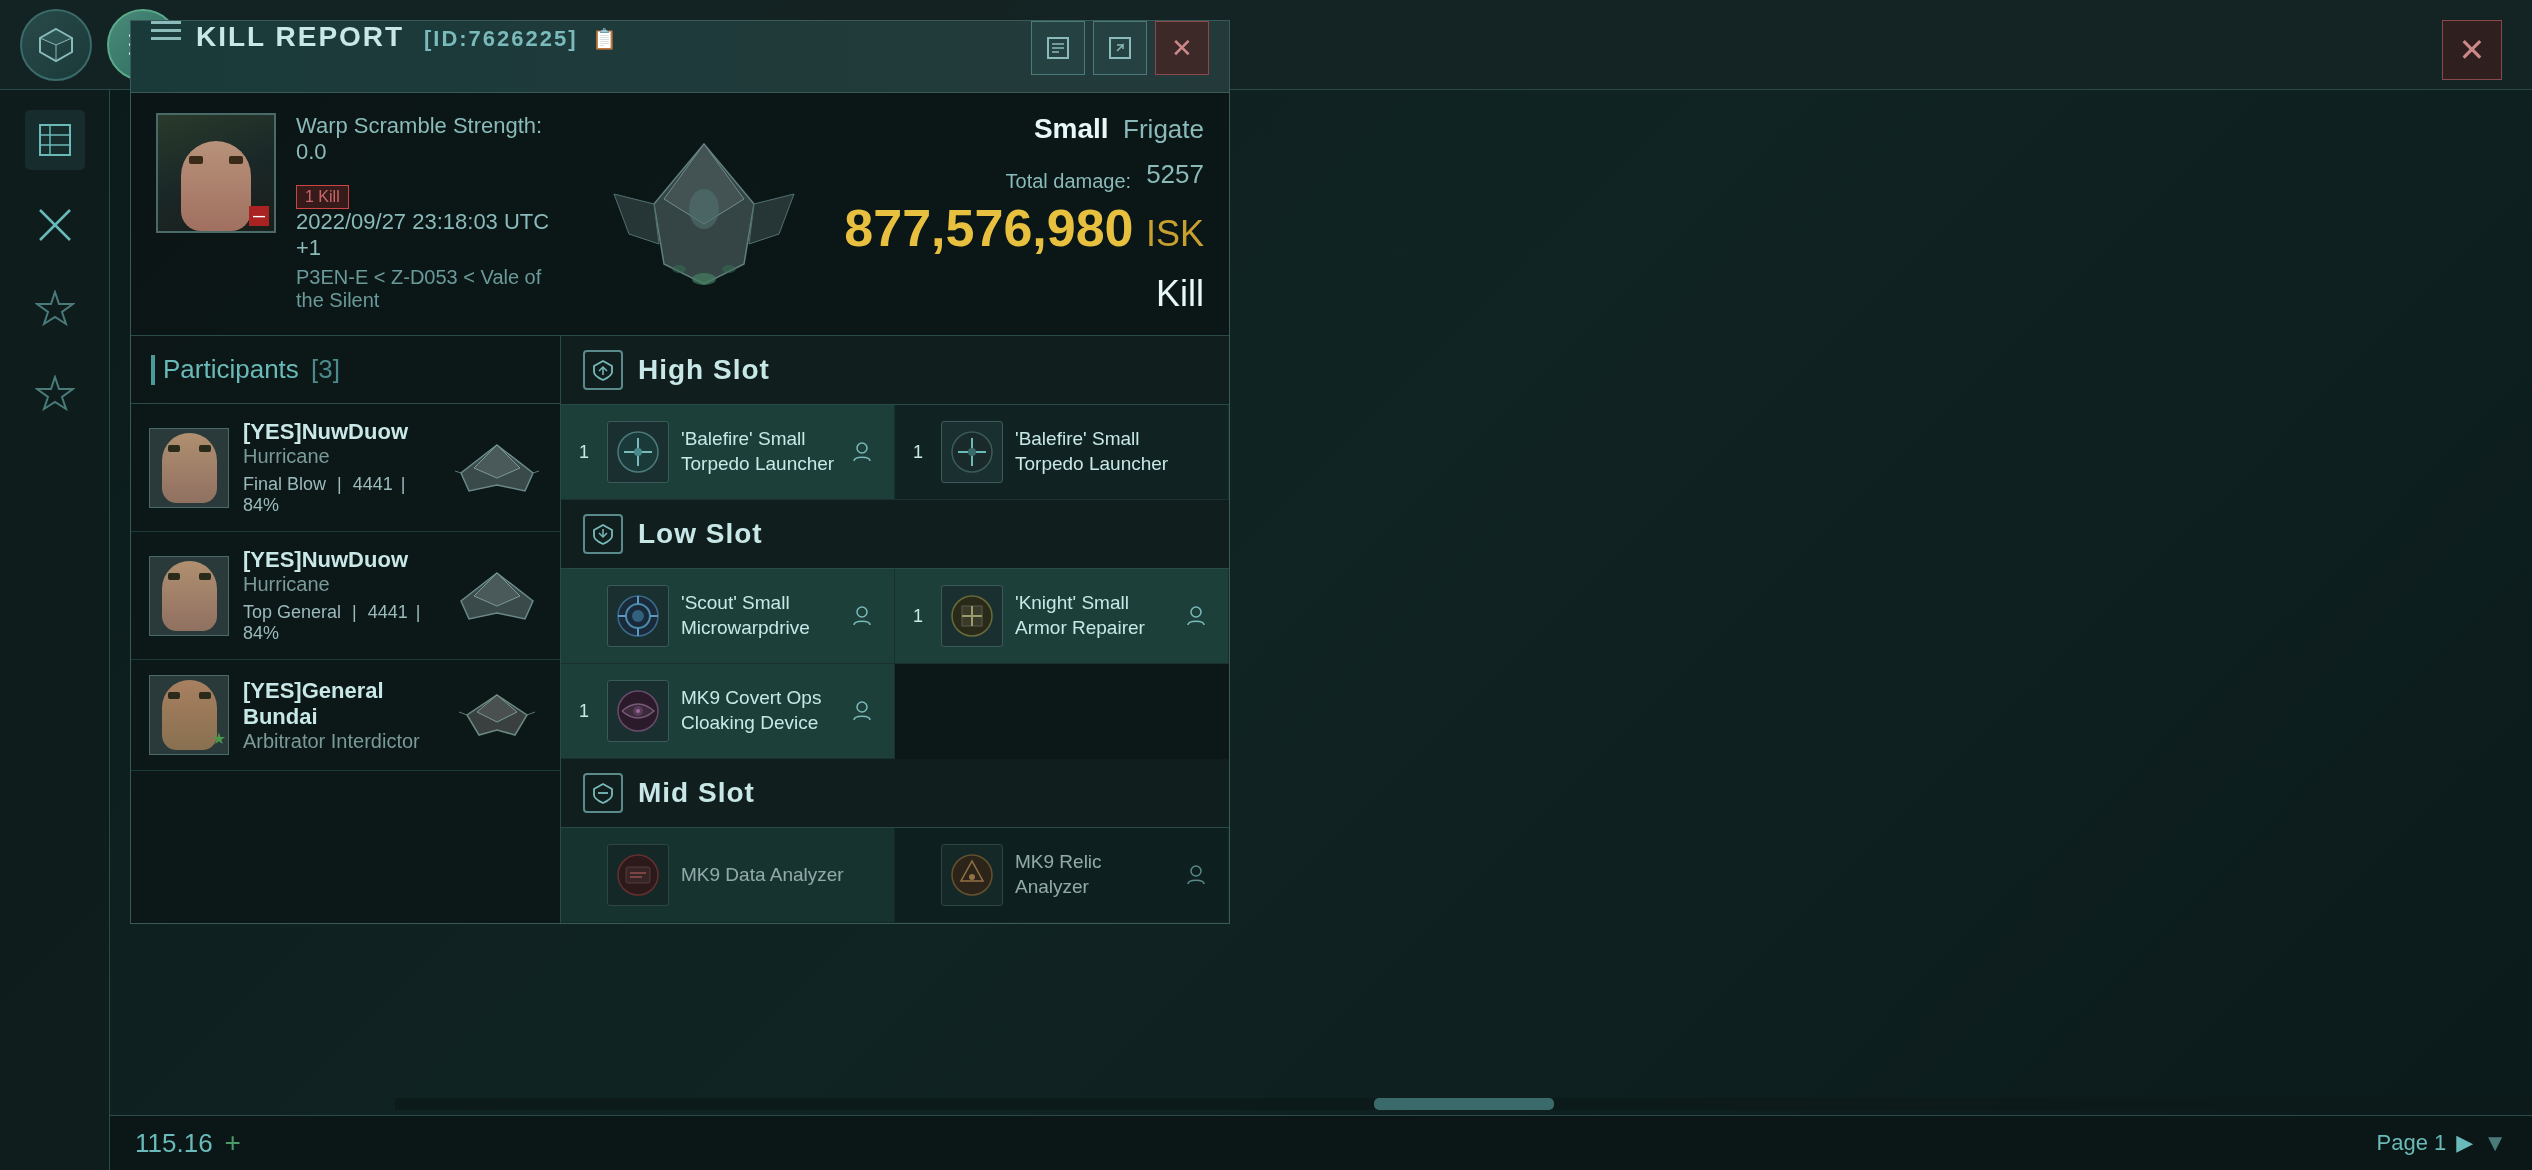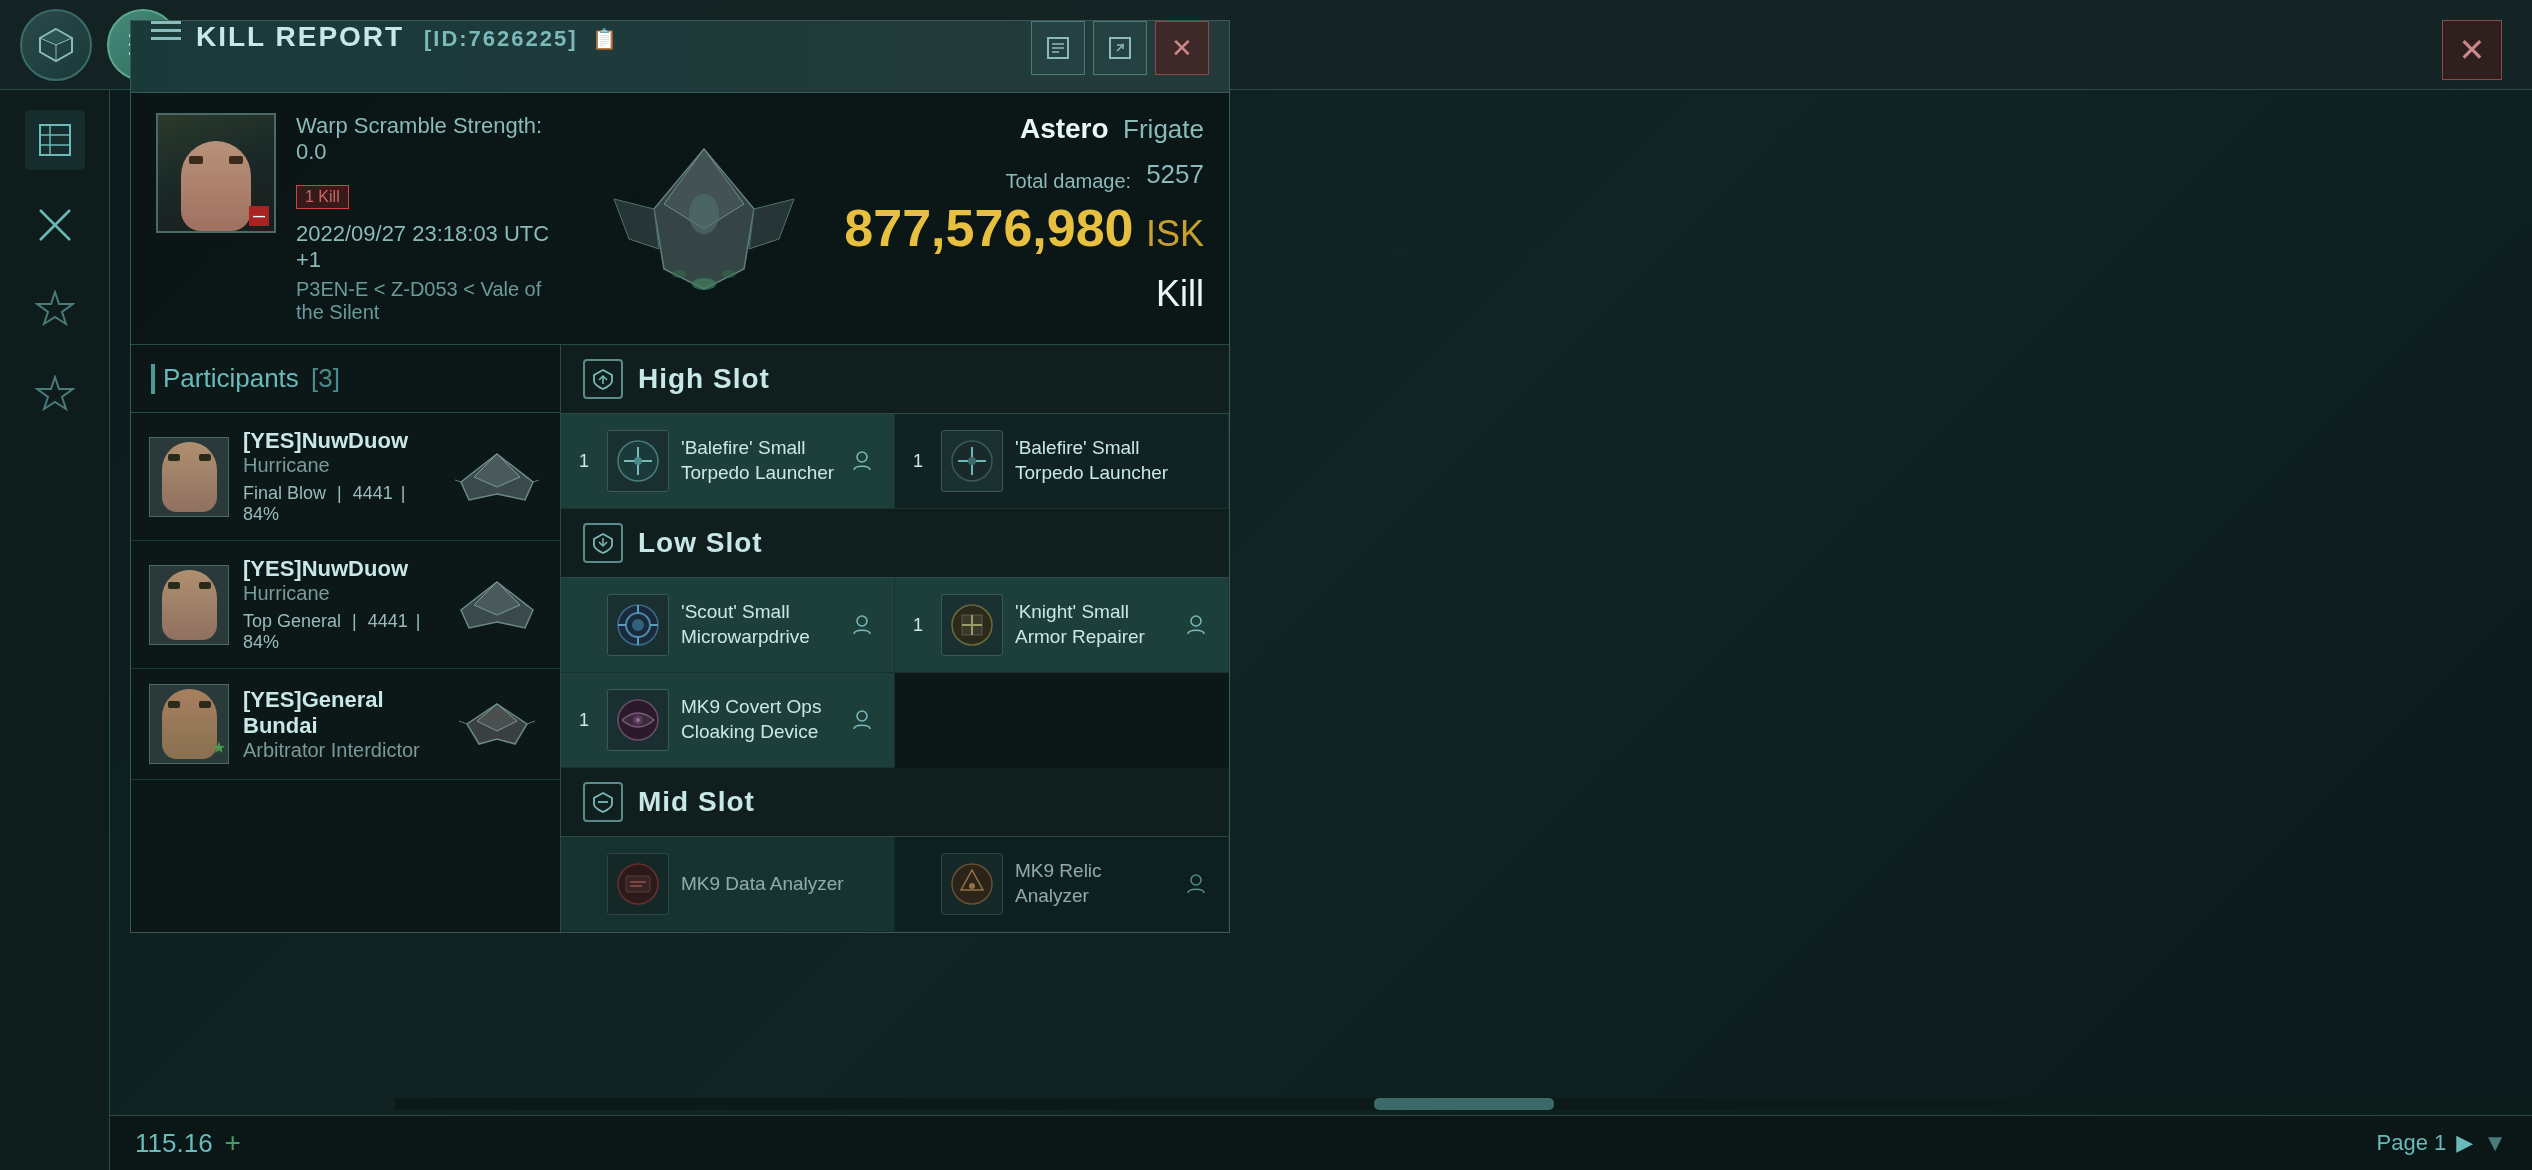--- a/index.html
+++ b/index.html
@@ -624,21 +624,21 @@
 
           <div style="position:absolute;bottom:5px;right:5px;background:#aa2222;width:20px;height:20px;display:flex;align-items:center;justify-content:center;">
             <span style="color:#fff;font-size:12px;font-weight:bold;">—</span>
           </div>
         </div>
       </div>
     </div>
 
     <div class="kill-victim-info">
       <div class="victim-warp">Warp Scramble Strength: 0.0</div>
-      <div style="margin-bottom:12px;">
+      <div style="margin-bottom:0;">
         <span class="kill-badge-red">1 Kill</span>
       </div>
       <div class="kill-timestamp">2022/09/27 23:18:03 UTC +1</div>
       <div class="kill-location">P3EN-E &lt; Z-D053 &lt; Vale of the Silent</div>
     </div>
 
     <div class="ship-image-area">
       <svg class="ship-svg" viewBox="0 0 220 180">
 
         <defs>
@@ -658,21 +658,21 @@
         <ellipse cx="110" cy="85" rx="15" ry="20" fill="#5a7a7a" opacity="0.6"></ellipse>
 
         <ellipse cx="110" cy="155" rx="12" ry="6" fill="#4a8a6a" opacity="0.7"></ellipse>
         <ellipse cx="85" cy="145" rx="7" ry="4" fill="#3a7a5a" opacity="0.5"></ellipse>
         <ellipse cx="135" cy="145" rx="7" ry="4" fill="#3a7a5a" opacity="0.5"></ellipse>
       </svg>
     </div>
 
     <div class="kill-stats-right">
       <div>
-        <span class="ship-name">Astero</span>
+        <span class="ship-name">Small</span>
         <span class="ship-class" style="margin-left:10px;">Frigate</span>
       </div>
       <div style="display:flex;align-items:center;justify-content:flex-end;gap:15px;margin-top:10px;">
         <span class="total-damage-label">Total damage:</span>
         <span class="total-damage-value">5257</span>
       </div>
       <div style="margin-top:5px;">
         <span class="isk-value">877,576,980</span>
         <span class="isk-label" style="margin-left:8px;">ISK</span>
       </div>

